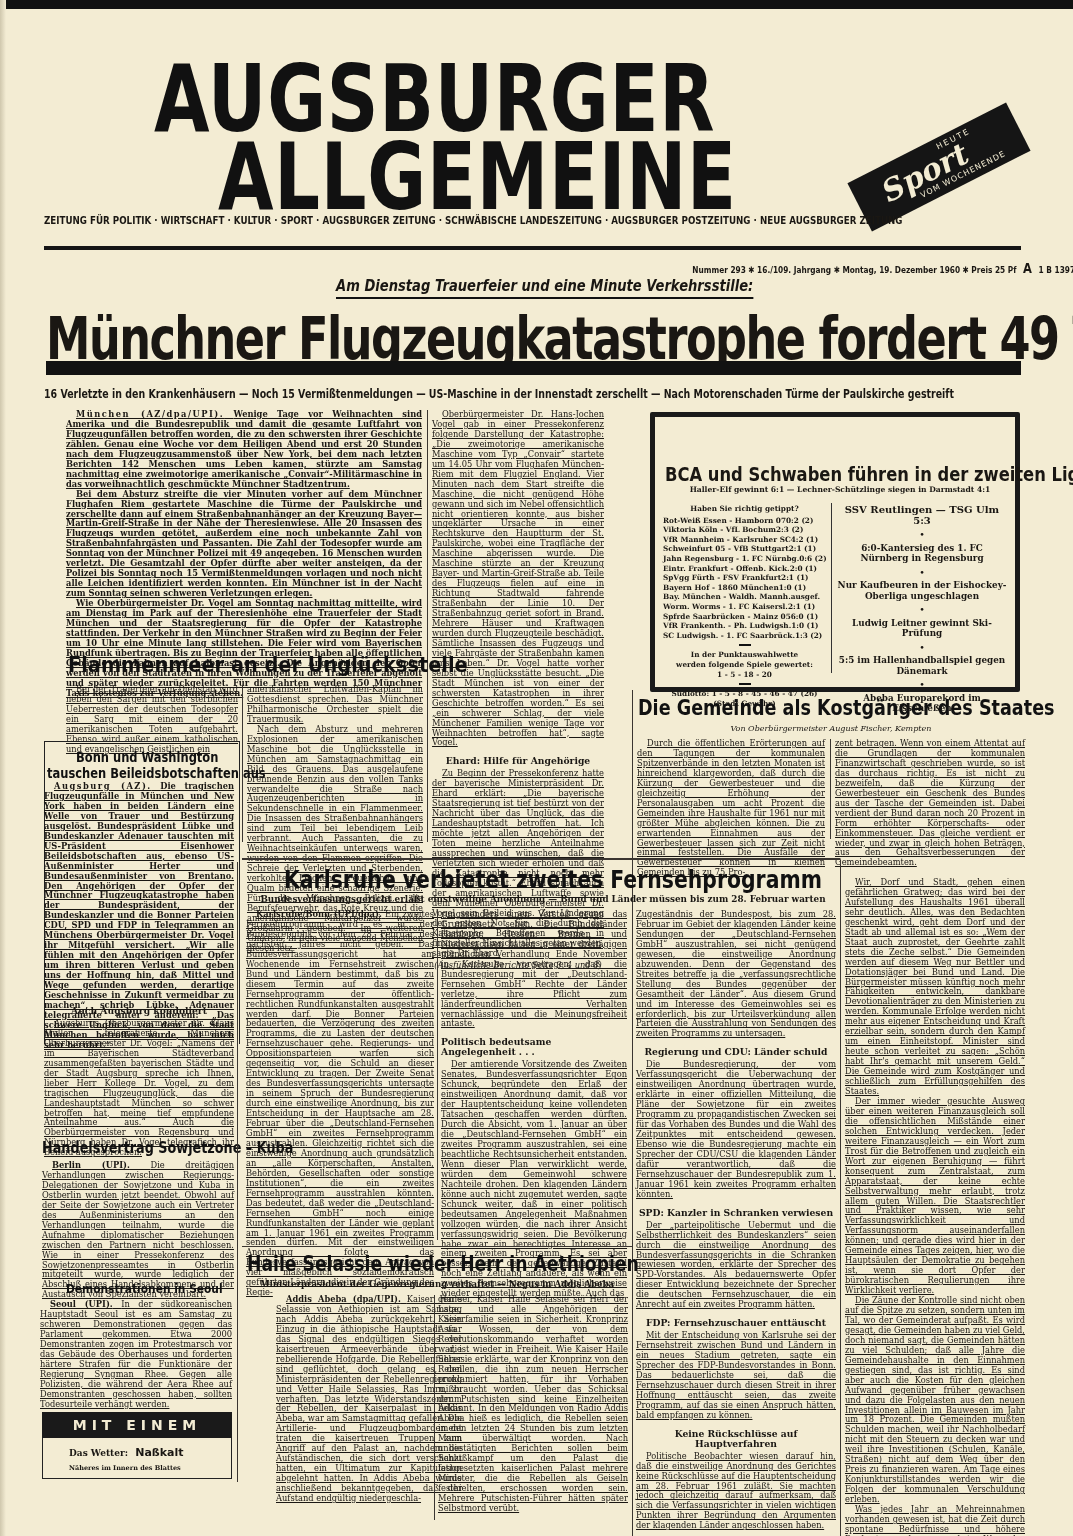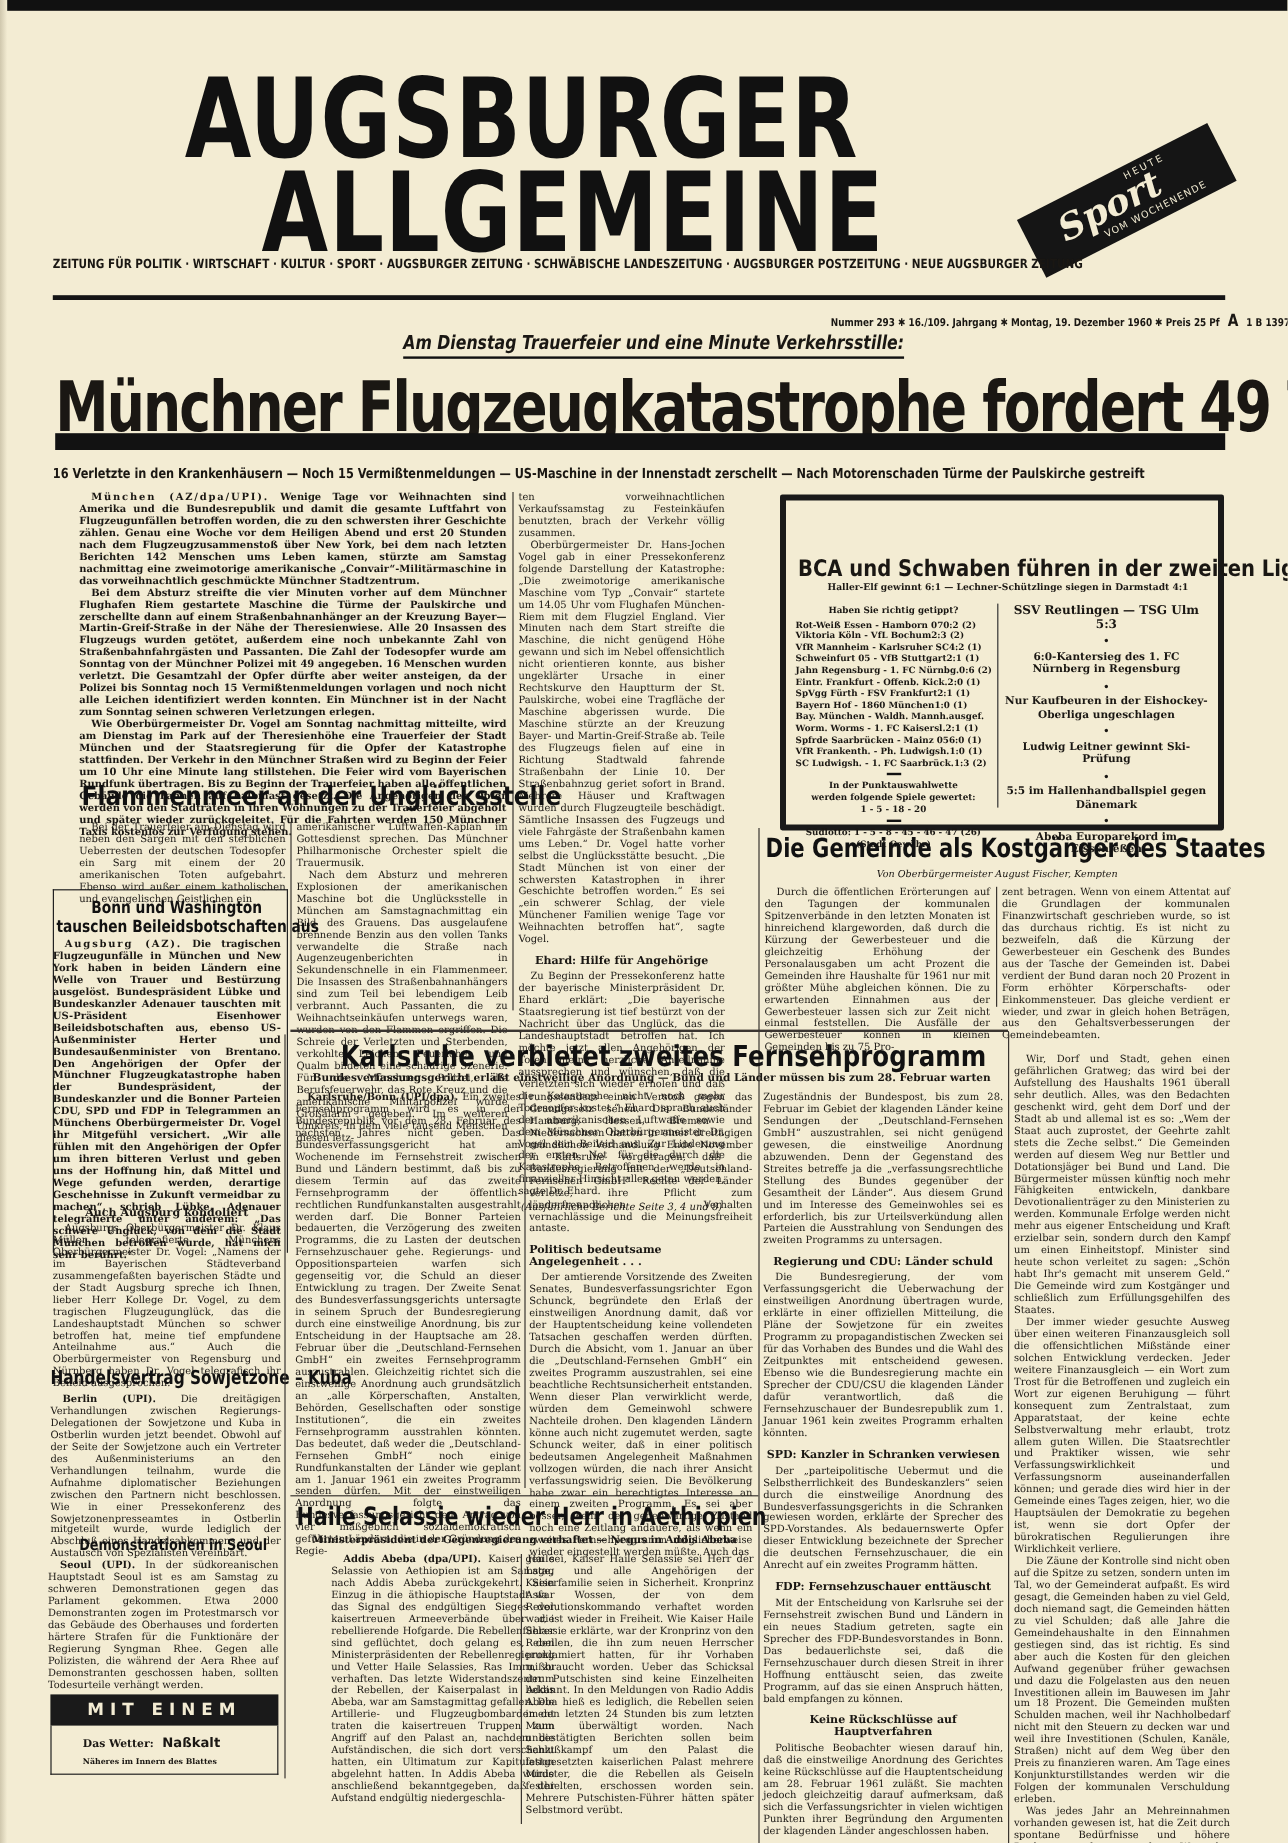--- a/index.html
+++ b/index.html
@@ -16,21 +16,21 @@
   .sportbadge .vom{font-size:8px;letter-spacing:1px;position:absolute;left:60px;top:40px;}
   .subtitle{left:44px;top:214px;width:980px;font-family:"DejaVu Sans",sans-serif;font-weight:bold;font-size:10.5px;transform:scaleX(0.83);transform-origin:left top;white-space:nowrap;}
   .rule-thick{left:44px;top:246px;width:977px;height:4px;background:#151515;}
   .issue{left:620px;top:260px;width:402px;font-family:"DejaVu Sans",sans-serif;font-weight:bold;font-size:9px;white-space:nowrap;transform:scaleX(0.82);transform-origin:right top;text-align:right;}
   .issue .big{font-size:14px;margin:0 5px;}
   .kicker{left:336px;top:276px;font-family:"DejaVu Sans",sans-serif;font-style:italic;font-weight:bold;font-size:16px;border-bottom:2px solid #111;padding-bottom:2px;transform:scaleX(0.82);transform-origin:left top;white-space:nowrap;}
   .headline{left:46px;top:310px;width:975px;font-family:"DejaVu Sans",sans-serif;font-weight:bold;font-size:58px;letter-spacing:-2px;white-space:nowrap;transform:scaleX(0.77);transform-origin:left top;line-height:1;}
   .headbar{left:46px;top:361px;width:975px;height:14px;background:#121212;}
   .deck{left:44px;top:387px;width:1030px;font-family:"DejaVu Sans",sans-serif;font-weight:bold;font-size:11.5px;white-space:nowrap;transform:scaleX(0.82);transform-origin:left top;}
   .txt{font-size:8.3px;line-height:9.95px;text-align:justify;hyphens:auto;}
-  .txt p{margin:0;text-indent:10px;}
+  .txt p{margin:0;text-indent:10px;text-decoration:underline;}
   .bold{font-weight:bold;}
   .lead{left:66px;top:410px;width:356px;}
   .col{position:absolute;}
   .vrule{position:absolute;width:1px;background:#3a3530;}
   .hrule{position:absolute;height:1px;background:#3a3530;}
   .h2{position:absolute;font-family:"DejaVu Sans",sans-serif;font-weight:bold;color:#111;white-space:nowrap;transform-origin:left top;line-height:1;}
   .sub{font-weight:bold;text-align:center;font-size:9.2px;margin:8px 0 3px 0;}
   .sportbox{left:650px;top:412px;width:360px;height:270px;border:5px solid #1a1a1a;border-radius:2px;}
   .sportbox .title{position:absolute;left:10px;top:46px;font-family:"DejaVu Sans",sans-serif;font-weight:bold;font-size:19px;white-space:nowrap;transform:scaleX(0.86);transform-origin:left top;}
   .sportbox .kick{position:absolute;left:20px;top:68px;width:330px;text-align:center;font-size:7.6px;font-weight:bold;white-space:nowrap;}
@@ -74,21 +74,20 @@
 
 <div class="abs txt bold lead">
   <p><span style="letter-spacing:1.5px">München (AZ/dpa/UPI).</span> <span>Wenige Tage vor Weihnachten sind Amerika und die Bundesrepublik und damit die gesamte Luftfahrt von Flugzeugunfällen betroffen worden, die zu den schwersten ihrer Geschichte zählen. Genau eine Woche vor dem Heiligen Abend und erst 20 Stunden nach dem Flugzeugzusammenstoß über New York, bei dem nach letzten Berichten 142 Menschen ums Leben kamen, stürzte am Samstag nachmittag eine zweimotorige amerikanische „Convair“-Militärmaschine in das vorweihnachtlich geschmückte Münchner Stadtzentrum.</span></p>
   <p>Bei dem Absturz streifte die vier Minuten vorher auf dem Münchner Flughafen Riem gestartete Maschine die Türme der Paulskirche und zerschellte dann auf einem Straßenbahnanhänger an der Kreuzung Bayer—Martin-Greif-Straße in der Nähe der Theresienwiese. Alle 20 Insassen des Flugzeugs wurden getötet, außerdem eine noch unbekannte Zahl von Straßenbahnfahrgästen und Passanten. Die Zahl der Todesopfer wurde am Sonntag von der Münchner Polizei mit 49 angegeben. 16 Menschen wurden verletzt. Die Gesamtzahl der Opfer dürfte aber weiter ansteigen, da der Polizei bis Sonntag noch 15 Vermißtenmeldungen vorlagen und noch nicht alle Leichen identifiziert werden konnten. Ein Münchner ist in der Nacht zum Sonntag seinen schweren Verletzungen erlegen.</p>
   <p>Wie Oberbürgermeister Dr. Vogel am Sonntag nachmittag mitteilte, wird am Dienstag im Park auf der Theresienhöhe eine Trauerfeier der Stadt München und der Staatsregierung für die Opfer der Katastrophe stattfinden. Der Verkehr in den Münchner Straßen wird zu Beginn der Feier um 10 Uhr eine Minute lang stillstehen. Die Feier wird vom Bayerischen Rundfunk übertragen. Bis zu Beginn der Trauerfeier haben alle öffentlichen Gebäude die Fahnen auf halbmast gesetzt. Die Angehörigen der Opfer werden von den Stadträten in ihren Wohnungen zu der Trauerfeier abgeholt und später wieder zurückgeleitet. Für die Fahrten werden 150 Münchner Taxis kostenlos zur Verfügung stehen.</p>
 </div>
 
 <div class="vrule" style="left:427px;top:410px;height:432px;"></div>
 
 <div class="col txt" style="left:432px;top:410px;width:172px;">
-  <p style="text-indent:0">ten vorweihnachtlichen Verkaufssamstag zu Festeinkäufen benutzten, brach der Verkehr völlig zusammen.</p>
   <p>Oberbürgermeister Dr. Hans-Jochen Vogel gab in einer Pressekonferenz folgende Darstellung der Katastrophe: „Die zweimotorige amerikanische Maschine vom Typ „Convair“ startete um 14.05 Uhr vom Flughafen München-Riem mit dem Flugziel England. Vier Minuten nach dem Start streifte die Maschine, die nicht genügend Höhe gewann und sich im Nebel offensichtlich nicht orientieren konnte, aus bisher ungeklärter Ursache in einer Rechtskurve den Hauptturm der St. Paulskirche, wobei eine Tragfläche der Maschine abgerissen wurde. Die Maschine stürzte an der Kreuzung Bayer- und Martin-Greif-Straße ab. Teile des Flugzeugs fielen auf eine in Richtung Stadtwald fahrende Straßenbahn der Linie 10. Der Straßenbahnzug geriet sofort in Brand. Mehrere Häuser und Kraftwagen wurden durch Flugzeugteile beschädigt. Sämtliche Insassen des Fugzeugs und viele Fahrgäste der Straßenbahn kamen ums Leben.“ Dr. Vogel hatte vorher selbst die Unglücksstätte besucht. „Die Stadt München ist von einer der schwersten Katastrophen in ihrer Geschichte betroffen worden.“ Es sei „ein schwerer Schlag, der viele Münchener Familien wenige Tage vor Weihnachten betroffen hat“, sagte Vogel.</p>
   <div class="sub">Ehard: Hilfe für Angehörige</div>
   <p>Zu Beginn der Pressekonferenz hatte der bayerische Ministerpräsident Dr. Ehard erklärt: „Die bayerische Staatsregierung ist tief bestürzt von der Nachricht über das Unglück, das die Landeshauptstadt betroffen hat. Ich möchte jetzt allen Angehörigen der Toten meine herzliche Anteilnahme aussprechen und wünschen, daß die Verletzten sich wieder erholen und daß die Katastrophe nicht noch mehr Todesopfer kostet.“ Ehard sprach auch der amerikanischen Luftwaffe sowie dem Münchner Oberbürgermeister Dr. Vogel sein Beileid aus. Zur Linderung der ersten Not für die durch die Katastrophe Betroffenen werde in finanzieller Hinsicht alles getan werden, sagte Dr. Ehard.</p>
   <div style="text-align:center;font-style:italic;margin-top:3px;">(Ausführliche Berichte Seite 3, 4 und 8)</div>
 </div>
 
 <div class="h2" style="left:68px;top:654px;font-size:22px;transform:scaleX(0.88);">Flammenmeer an der Unglücksstelle</div>
 <div class="col txt" style="left:66px;top:685px;width:172px;">
   <p>Bei der Trauerfeier am Dienstag wird neben den Särgen mit den sterblichen Ueberresten der deutschen Todesopfer ein Sarg mit einem der 20 amerikanischen Toten aufgebahrt. Ebenso wird außer einem katholischen und evangelischen Geistlichen ein</p>
 </div>

